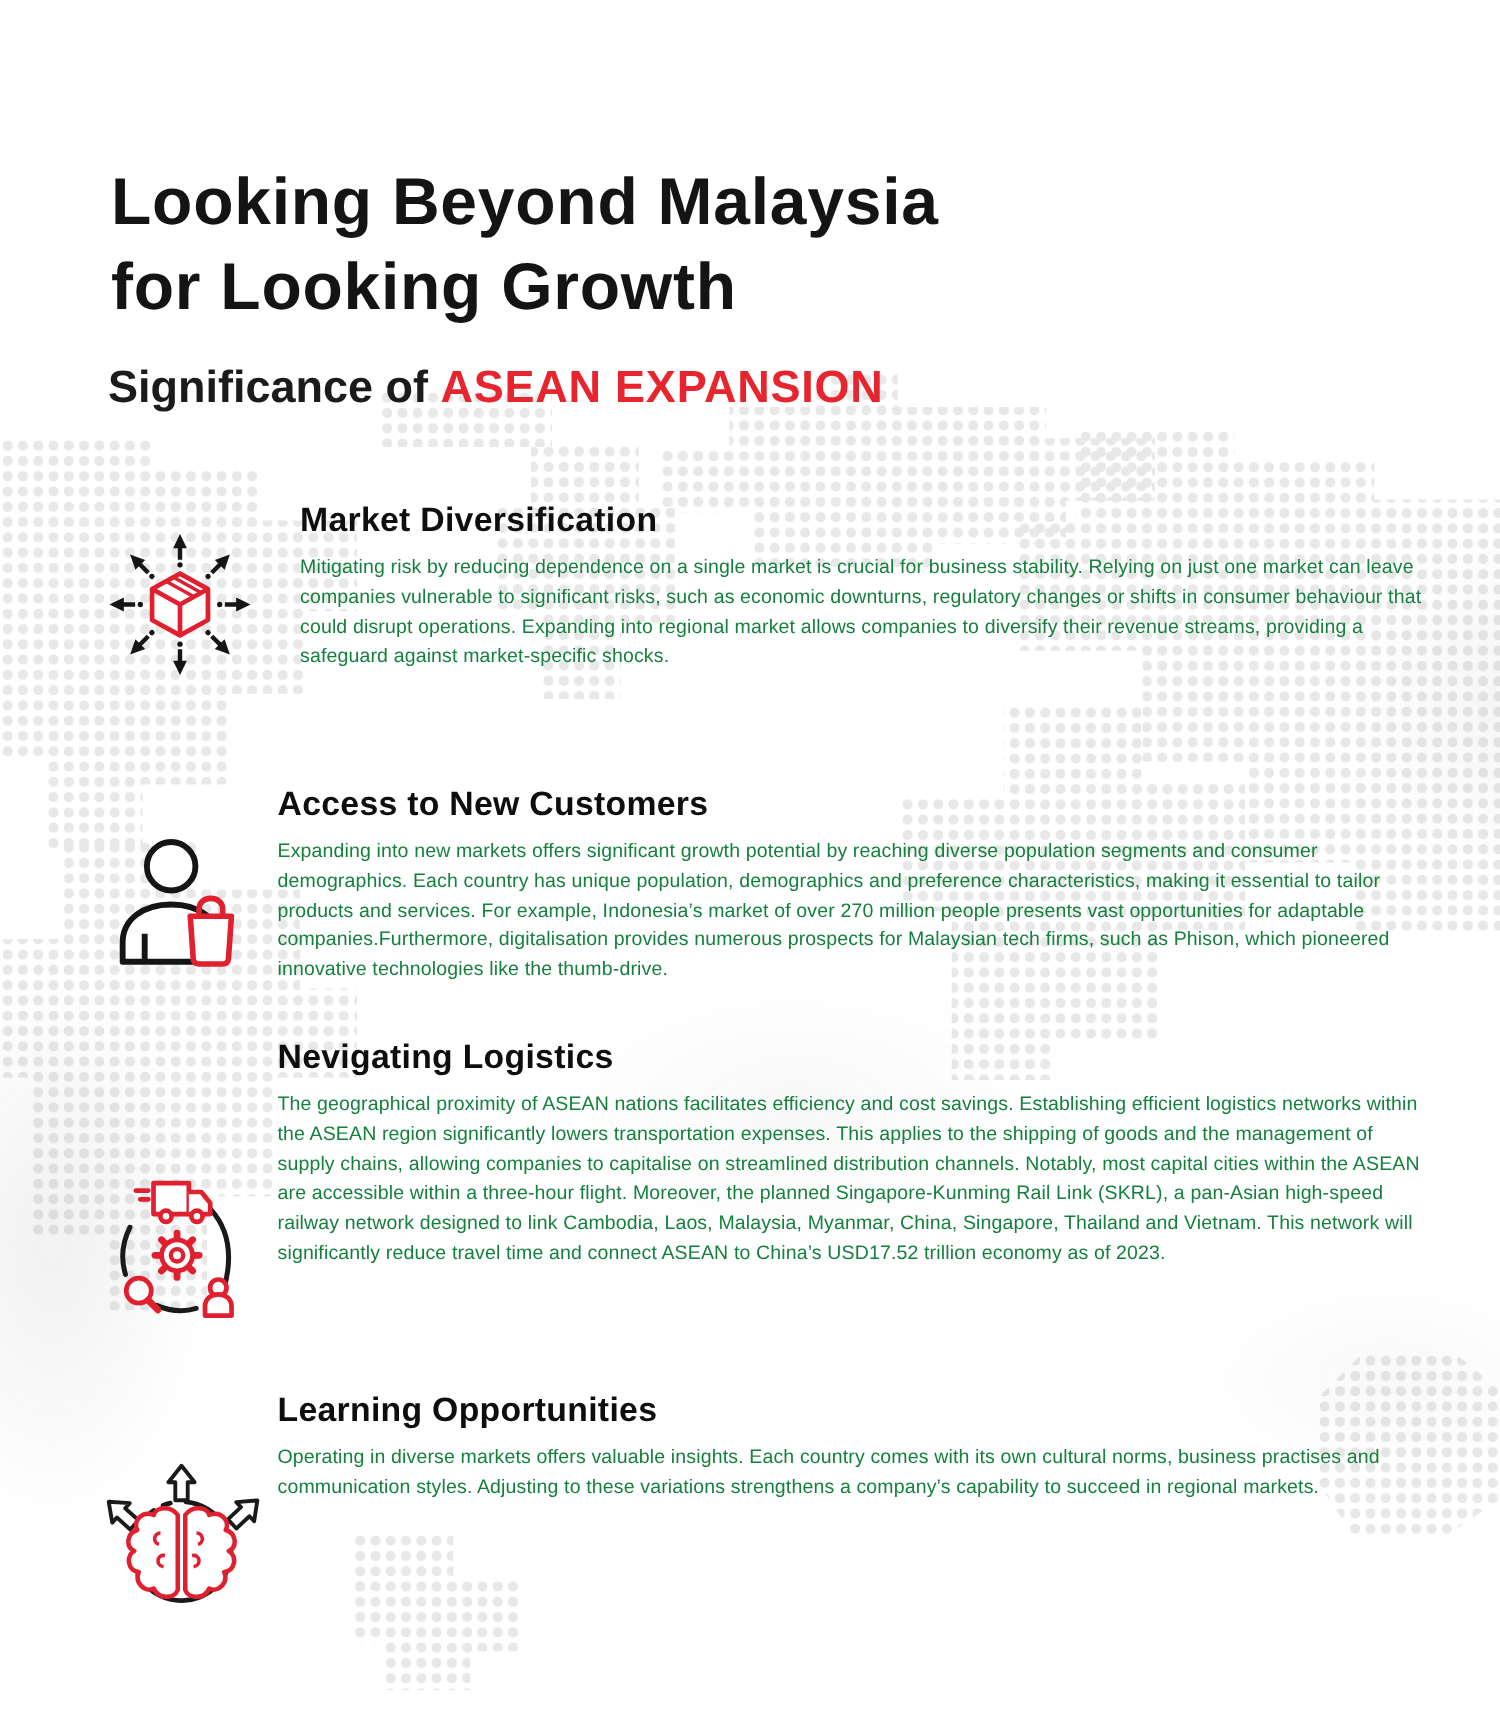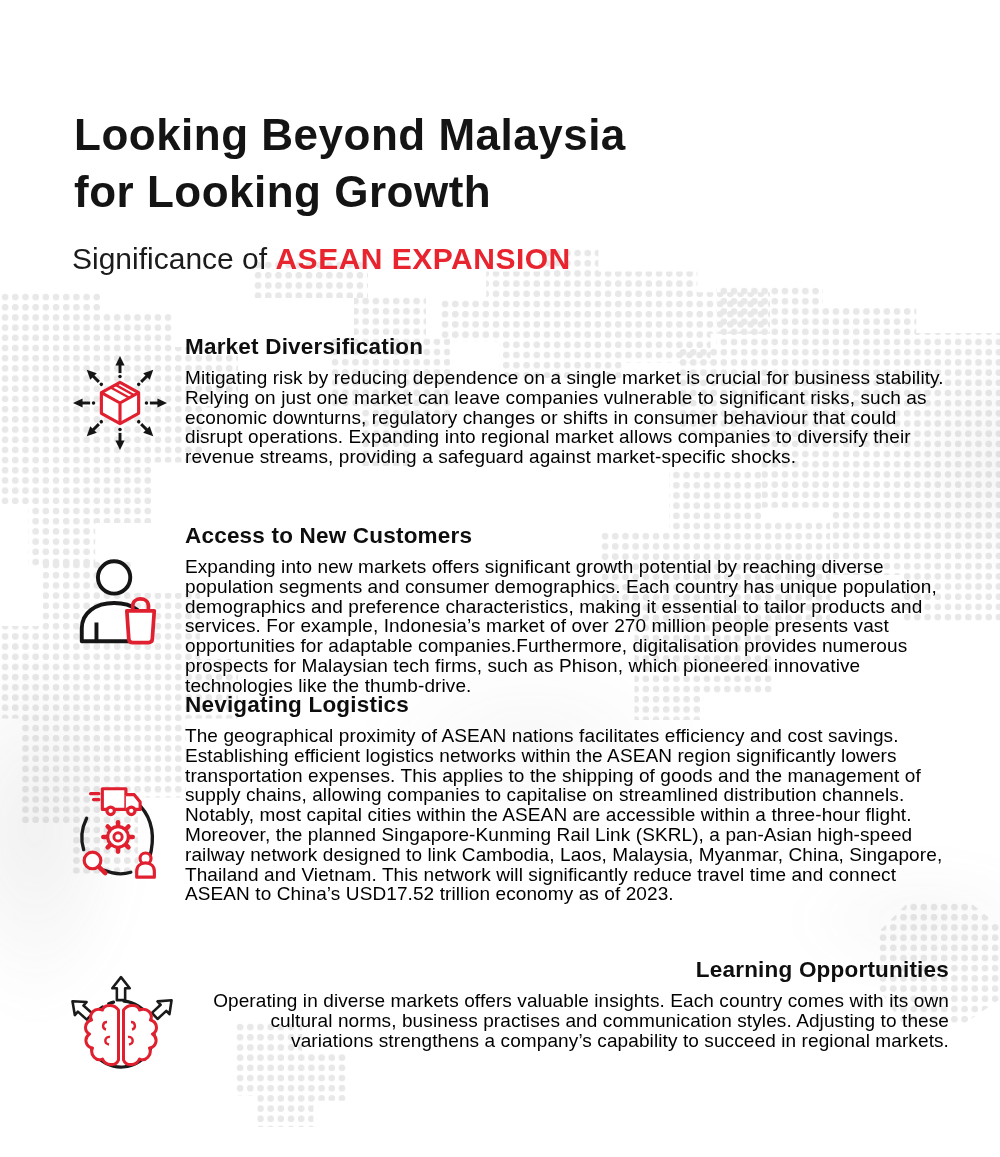--- a/index.html
+++ b/index.html
@@ -34,26 +34,26 @@
   .smudge{position:absolute;z-index:0;filter:blur(16px);border-radius:50%;}
   .s1{left:-70px;top:640px;width:210px;height:380px;background:radial-gradient(ellipse,rgba(110,110,110,0.10),rgba(255,255,255,0) 70%);}
   .s2{left:360px;top:655px;width:340px;height:170px;background:radial-gradient(ellipse,rgba(110,110,110,0.05),rgba(255,255,255,0) 70%);}
   .s3{left:890px;top:340px;width:230px;height:250px;background:radial-gradient(ellipse,rgba(110,110,110,0.07),rgba(255,255,255,0) 70%);}
   .s4{left:790px;top:855px;width:270px;height:130px;background:radial-gradient(ellipse,rgba(110,110,110,0.05),rgba(255,255,255,0) 70%);}
 
   
   .title{position:absolute;left:74px;top:86px;z-index:2;
          font-size:44px;line-height:57px;font-weight:700;letter-spacing:0.5px;color:#141414;margin-top:20px;}
   .subtitle{position:absolute;left:72px;top:241px;z-index:2;font-size:30px;line-height:36px;}
-  .subtitle .pre{font-weight:400;color:#1b1b1b;}
+  .subtitle .pre{font-weight:700;color:#1b1b1b;}
   .subtitle .hl{font-weight:700;color:#e8252f;letter-spacing:0.5px;}
   .section{position:absolute;left:185px;width:764px;z-index:2;}
-  .sec1{top:333px;} .sec2{top:522px;} .sec3{top:691px;} .sec4{top:956px;text-align:right;}
+  .sec1{top:333px;margin-left:15px;} .sec2{top:522px;} .sec3{top:691px;} .sec4{top:926px;}
   .section h2{margin:0;font-size:22.5px;line-height:28px;font-weight:700;color:#0e0e0e;letter-spacing:0.2px;}
-  .section p{margin:7px 0 0 0;font-size:19px;line-height:19.8px;letter-spacing:0.1px;color:#000000;}
+  .section p{margin:7px 0 0 0;font-size:13px;line-height:19.8px;letter-spacing:0.1px;color:#15803d;}
   .icon{position:absolute;z-index:2;}
   .i1{left:71px;top:354px;} .i2{left:70px;top:551px;} .i3{left:66px;top:773px;} .i4{left:62px;top:974px;}
 </style>
 </head>
 <body>
 
 <div class="page">
 
   <div class="dots c1"></div>
   <div class="dots c2"></div>

